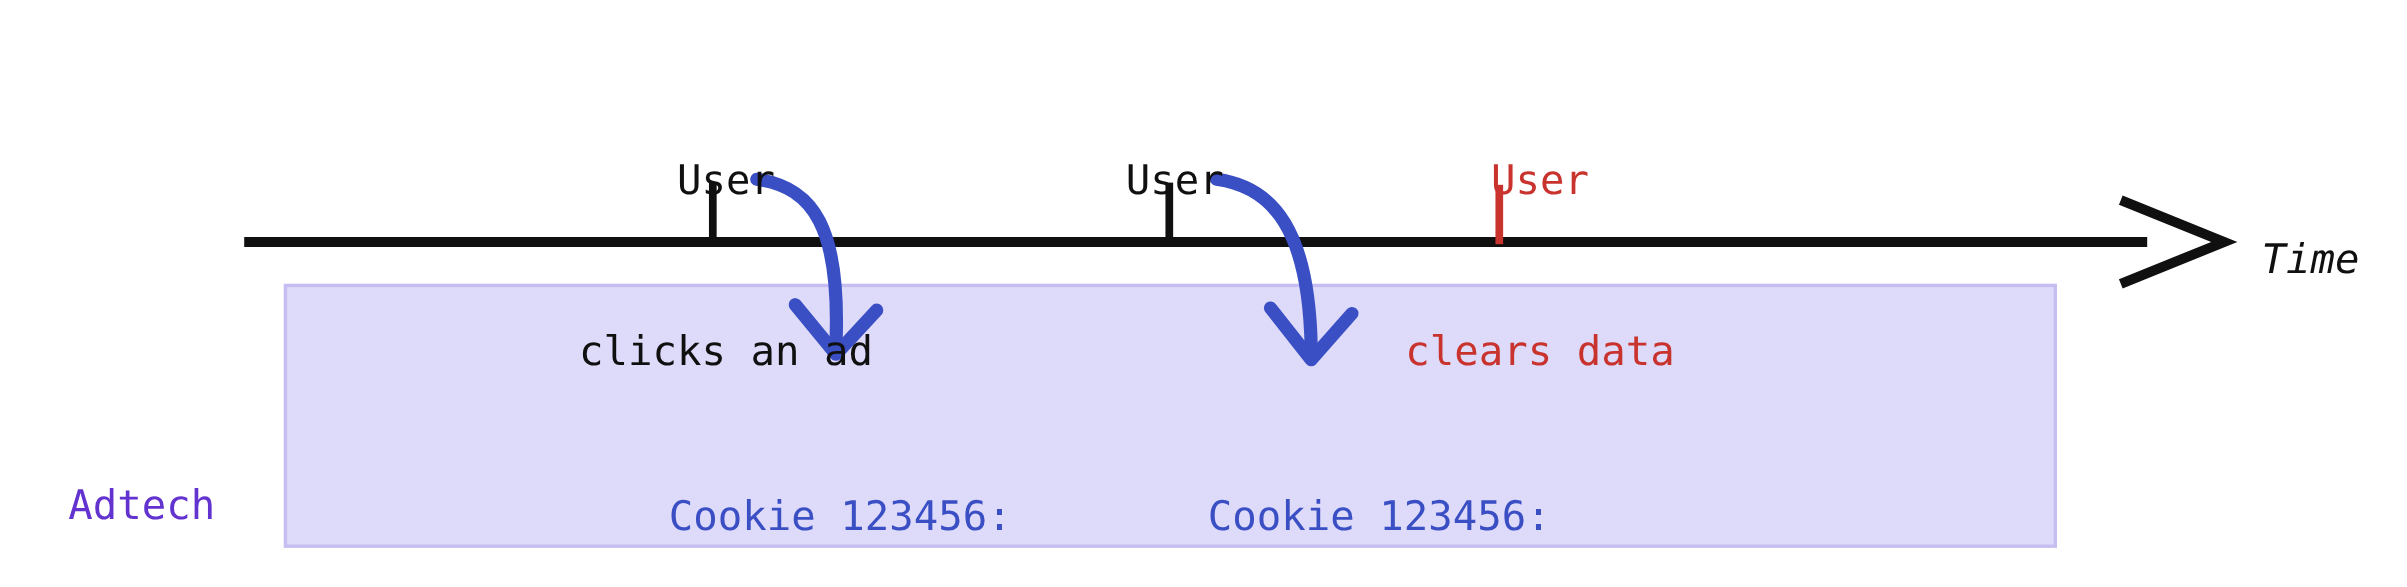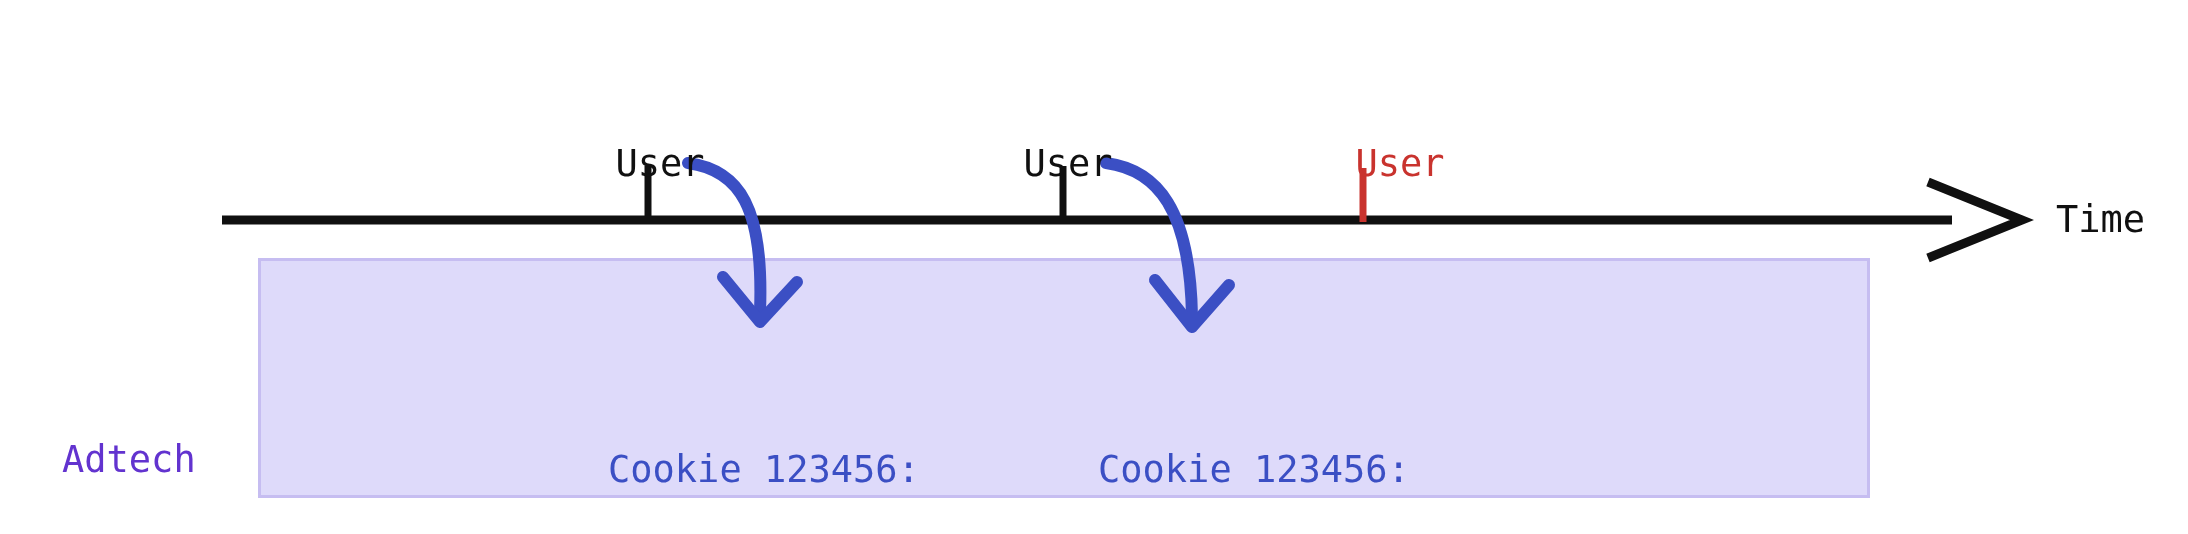--- a/index.html
+++ b/index.html
@@ -97,31 +97,33 @@
 
     <path d="M 688 163 C 740 170 764 208 760 312" fill="none" stroke="#3b4fc4" stroke-width="12" stroke-linecap="round"></path>
     <polyline points="723,277 760,322 797,282" fill="none" stroke="#3b4fc4" stroke-width="12" stroke-linecap="round" stroke-linejoin="round"></polyline>
 
     <path d="M 1106 163 C 1158 170 1190 210 1192 316" fill="none" stroke="#3b4fc4" stroke-width="12" stroke-linecap="round"></path>
     <polyline points="1155,280 1192,327 1229,285" fill="none" stroke="#3b4fc4" stroke-width="12" stroke-linecap="round" stroke-linejoin="round"></polyline>
   </svg>
 
   <div class="tl-label" style="left:460px; top:34px; width:400px;">
     <div>User</div>
+    <div>clicks an ad</div>
   </div>
 
   <div class="tl-label" style="left:878px; top:34px; width:380px;">
     <div>User</div>
   </div>
 
   <div class="tl-label red" style="left:1210px; top:34px; width:380px;">
     <div>User</div>
+    <div>clears data</div>
   </div>
 
-  <div class="time-label" style="left:2056px; top:198px;">Time</div>
+  <div class="time-label" style="left:2056px; top:214px;font-style:italic;">Time</div>
 
   <div class="server-label" style="left:62px; top:330px;">
     <div>Adtech</div>
     
   </div>
 
   <div class="cookie-note" style="left:608px; top:340px;">
     <div>Cookie 123456:</div>
     
   </div>

